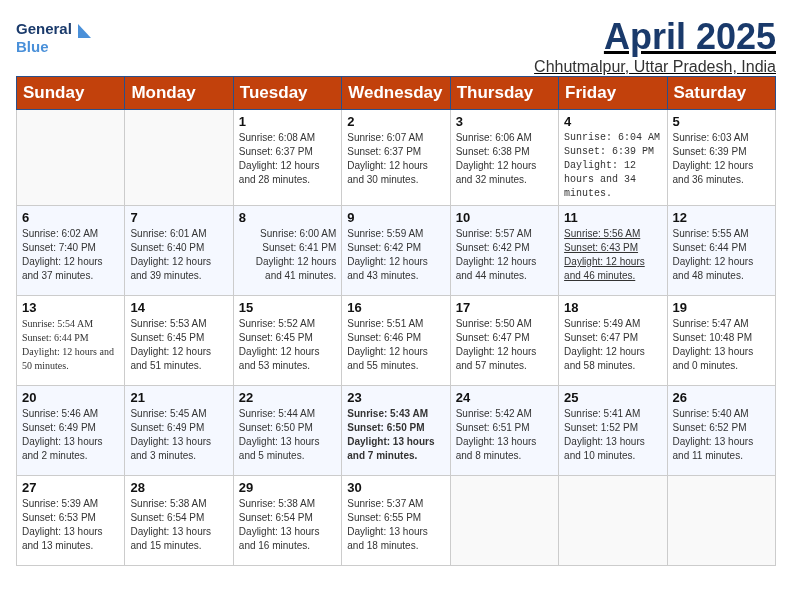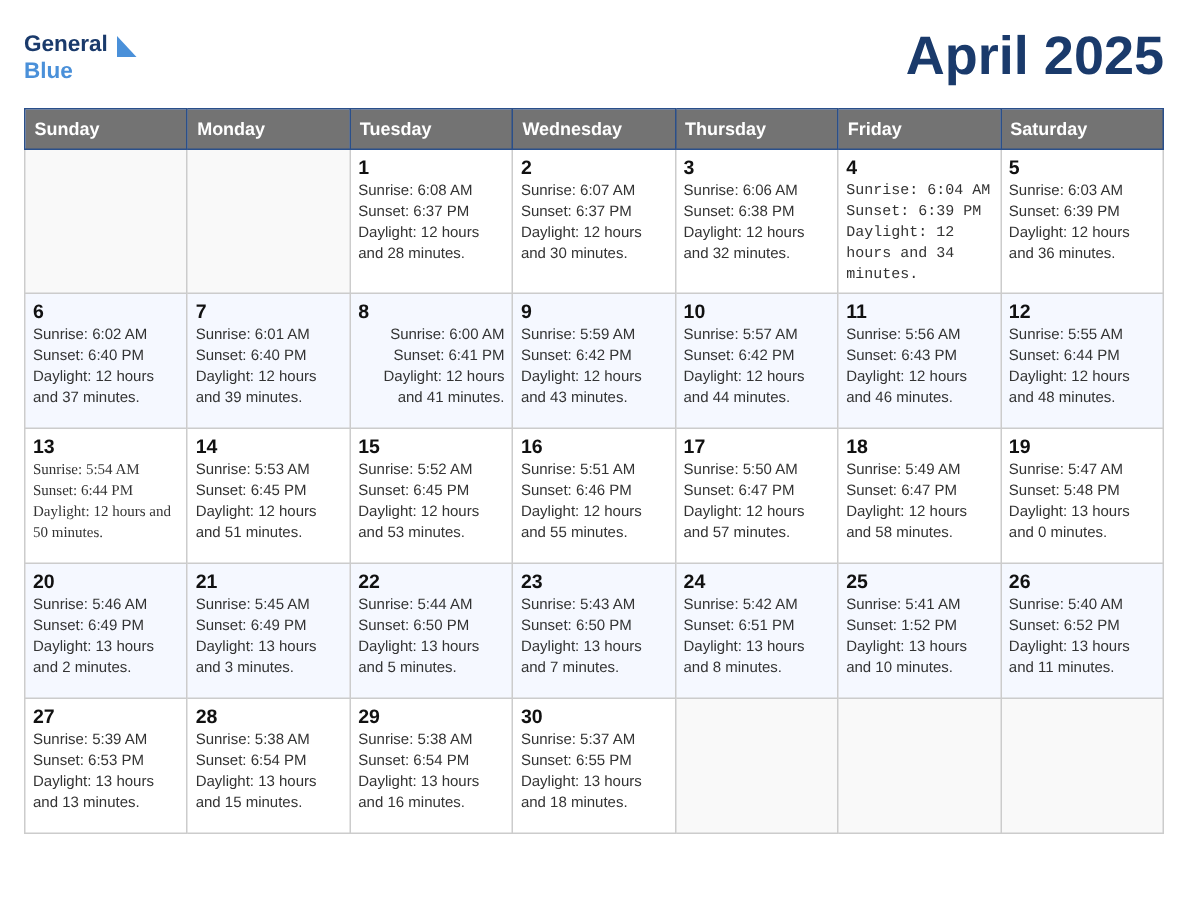--- a/index.html
+++ b/index.html
@@ -7,50 +7,50 @@
       font-family: Arial, sans-serif;
       background: #fff;
       width: 792px;
       min-height: 612px;
       padding: 16px;
     }
     .header-area {
       display: flex;
       justify-content: space-between;
       align-items: flex-start;
-      margin-bottom: 12px;
     }
     .logo {
       display: flex;
       align-items: center;
       gap: 4px;
     }
     .title-area {
       text-align: right;
+      text-decoration: underline;
     }
     .month-title {
       font-size: 36px;
       font-weight: bold;
       color: #1a3a6b;
     }
     .location-title {
       font-size: 16px;
       color: #333;
     }
     table {
       width: 100%;
       border-collapse: collapse;
       table-layout: fixed;
     }
     thead tr th {
-      background: #737373;
+      background: #c2410c;
       color: #fff;
       text-align: left;
       padding: 6px 6px;
-      font-size: 12px;
+      font-size: 17px;
       font-weight: bold;
       border: 1px solid #2a4f8a;
     }
     tbody tr td {
       border: 1px solid #ccc;
       vertical-align: top;
       padding: 4px 5px;
       font-size: 10.5px;
       color: #222;
       min-height: 80px;
@@ -84,20 +84,21 @@
 <div class="header-area">
   <div class="logo">
       <svg width="80" height="44" viewBox="0 0 80 44">
         <text x="0" y="18" font-size="15" font-weight="bold" fill="#1a3a6b" font-family="Arial">General</text>
         <text x="0" y="36" font-size="15" font-weight="bold" fill="#4a90d9" font-family="Arial">Blue</text>
         <polygon points="62,8 75,22 62,22" fill="#4a90d9"></polygon>
       </svg>
     </div>
   <div class="title-area">
     <div class="month-title">April 2025</div>
+    <div class="location-title">Chhutmalpur, Uttar Pradesh, India</div>
   </div>
 </div>
 
 <table>
   <thead>
     <tr>
     <th>Sunday</th>
         <th>Monday</th>
         <th>Tuesday</th>
         <th>Wednesday</th>
@@ -138,21 +139,21 @@
           <span class="day-number">5</span>
           <div class="day-info" style="white-space: pre-line;">Sunrise: 6:03 AM
 Sunset: 6:39 PM
 Daylight: 12 hours and 36 minutes.</div>
         </td>
       </tr>
       <tr>
         <td>
           <span class="day-number">6</span>
           <div class="day-info" style="white-space: pre-line;">Sunrise: 6:02 AM
-Sunset: 6:40 PM
+Sunset: 7:40 PM
 Daylight: 12 hours and 37 minutes.</div>
         </td>
         <td>
           <span class="day-number">7</span>
           <div class="day-info" style="white-space: pre-line;">Sunrise: 6:01 AM
 Sunset: 6:40 PM
 Daylight: 12 hours and 39 minutes.</div>
         </td>
         <td>
           <span class="day-number">8</span>
@@ -167,21 +168,21 @@
 Daylight: 12 hours and 43 minutes.</div>
         </td>
         <td>
           <span class="day-number">10</span>
           <div class="day-info" style="white-space: pre-line;">Sunrise: 5:57 AM
 Sunset: 6:42 PM
 Daylight: 12 hours and 44 minutes.</div>
         </td>
         <td>
           <span class="day-number">11</span>
-          <div class="day-info" style="white-space: pre-line;">Sunrise: 5:56 AM
+          <div class="day-info" style="white-space: pre-line; text-decoration: underline;">Sunrise: 5:56 AM
 Sunset: 6:43 PM
 Daylight: 12 hours and 46 minutes.</div>
         </td>
         <td>
           <span class="day-number">12</span>
           <div class="day-info" style="white-space: pre-line;">Sunrise: 5:55 AM
 Sunset: 6:44 PM
 Daylight: 12 hours and 48 minutes.</div>
         </td>
       </tr>
@@ -218,21 +219,21 @@
         </td>
         <td>
           <span class="day-number">18</span>
           <div class="day-info" style="white-space: pre-line;">Sunrise: 5:49 AM
 Sunset: 6:47 PM
 Daylight: 12 hours and 58 minutes.</div>
         </td>
         <td>
           <span class="day-number">19</span>
           <div class="day-info" style="white-space: pre-line;">Sunrise: 5:47 AM
-Sunset: 5:48 PM
+Sunset: 10:48 PM
 Daylight: 13 hours and 0 minutes.</div>
         </td>
       </tr>
       <tr>
         <td>
           <span class="day-number">20</span>
           <div class="day-info" style="white-space: pre-line;">Sunrise: 5:46 AM
 Sunset: 6:49 PM
 Daylight: 13 hours and 2 minutes.</div>
         </td>
@@ -243,21 +244,21 @@
 Daylight: 13 hours and 3 minutes.</div>
         </td>
         <td>
           <span class="day-number">22</span>
           <div class="day-info" style="white-space: pre-line;">Sunrise: 5:44 AM
 Sunset: 6:50 PM
 Daylight: 13 hours and 5 minutes.</div>
         </td>
         <td>
           <span class="day-number">23</span>
-          <div class="day-info" style="white-space: pre-line;">Sunrise: 5:43 AM
+          <div class="day-info" style="white-space: pre-line; font-weight: bold;">Sunrise: 5:43 AM
 Sunset: 6:50 PM
 Daylight: 13 hours and 7 minutes.</div>
         </td>
         <td>
           <span class="day-number">24</span>
           <div class="day-info" style="white-space: pre-line;">Sunrise: 5:42 AM
 Sunset: 6:51 PM
 Daylight: 13 hours and 8 minutes.</div>
         </td>
         <td>

